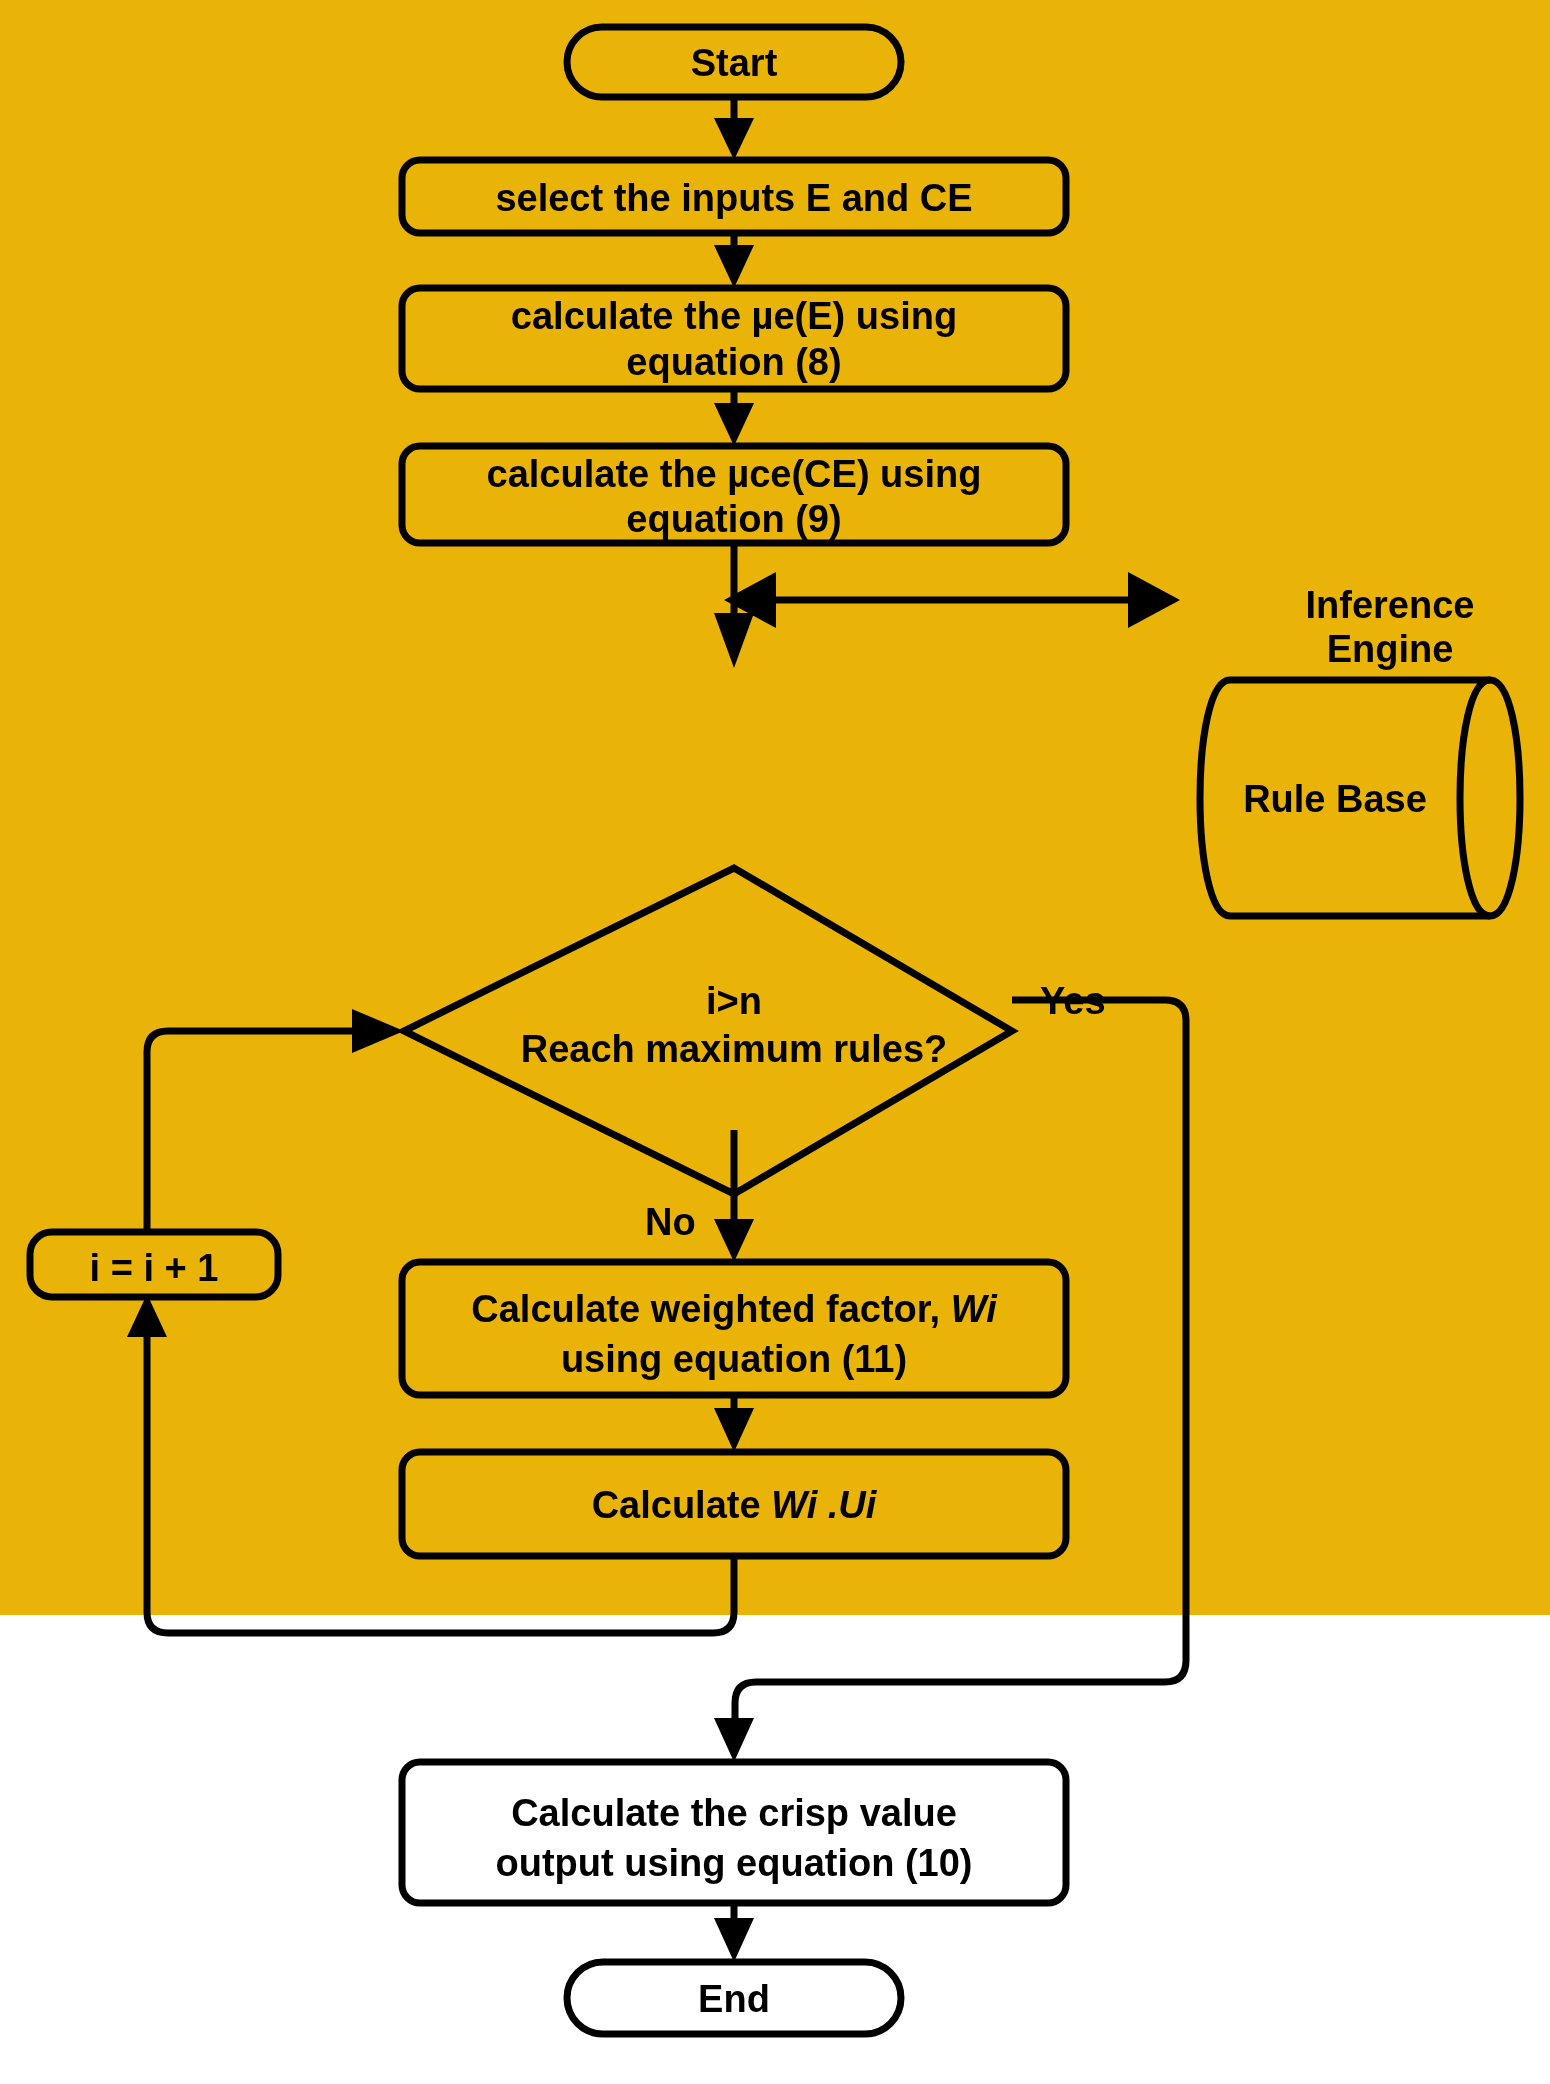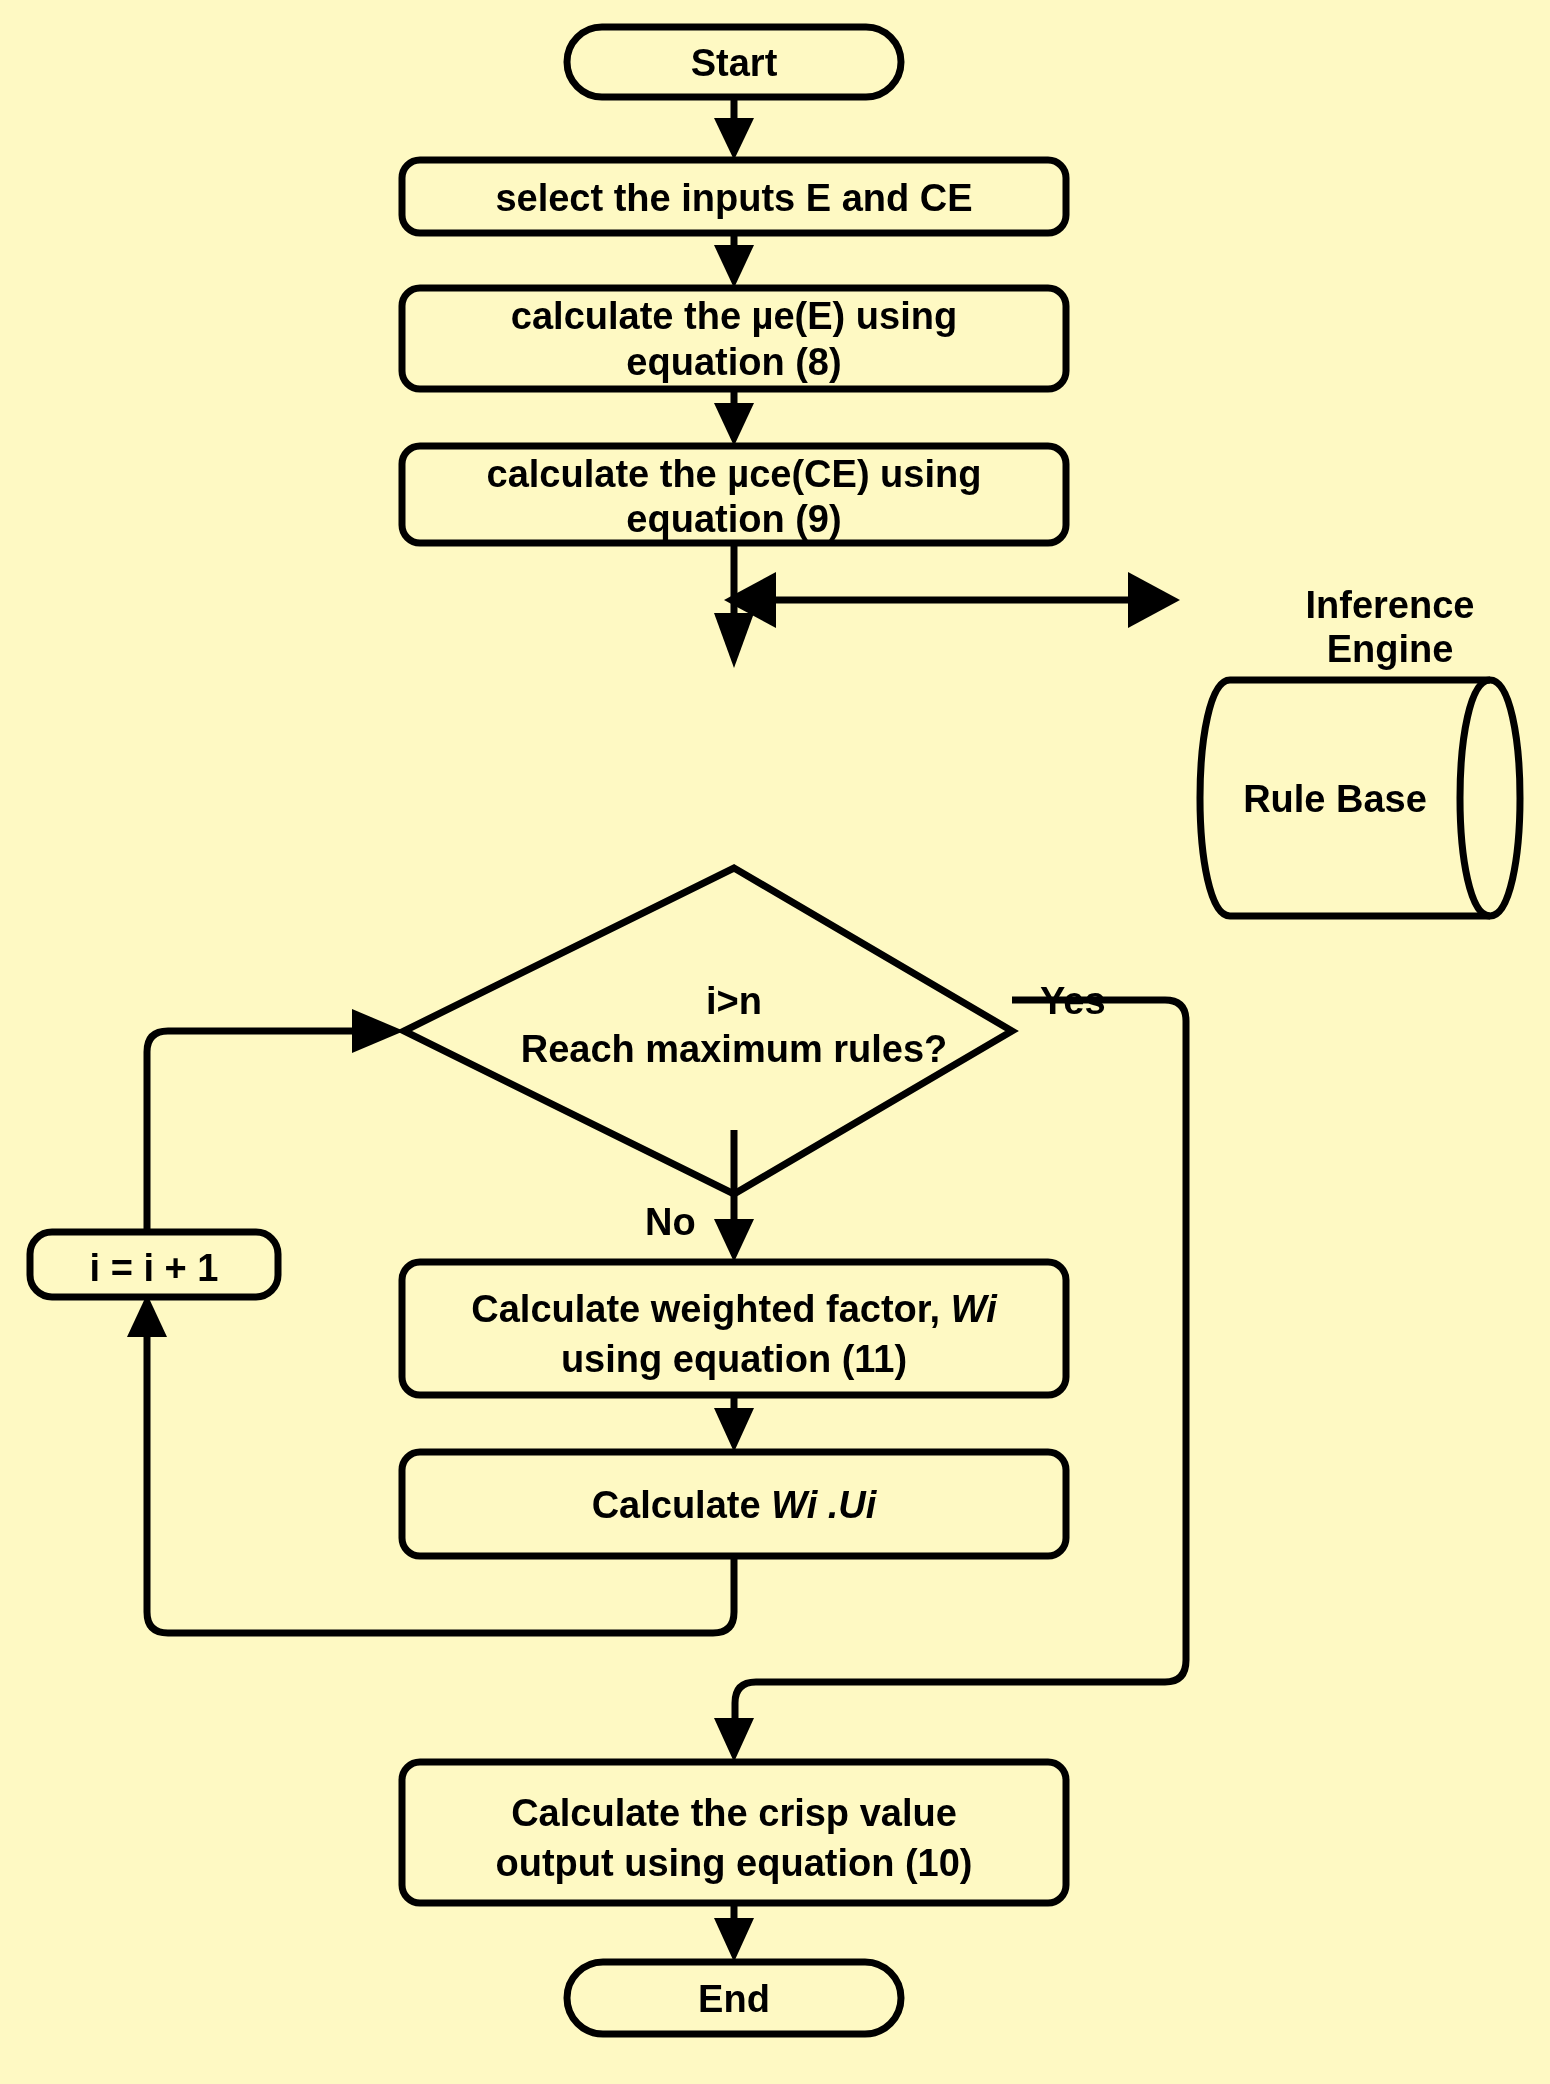--- a/index.html
+++ b/index.html
@@ -9,22 +9,22 @@
   }
   body {
     width: 1550px;
     height: 2084px;
     font-family: "Liberation Sans", sans-serif;
     overflow: hidden;
   }
   #flowchart-root {
     position: relative;
     width: 1550px;
-    height: 2084px;
-    background: #fef9c3;
+    height: 1615px;
+    background: #eab308;
     text-align: center;
   }
   svg.fc {
     display: block;
     width: 1550px;
     height: 2084px;
   }
   .shape-fill { fill: #ffffff; }
   .stroke { stroke: #000000; fill: none; }
   .lw-shape { stroke-width: 7; }

